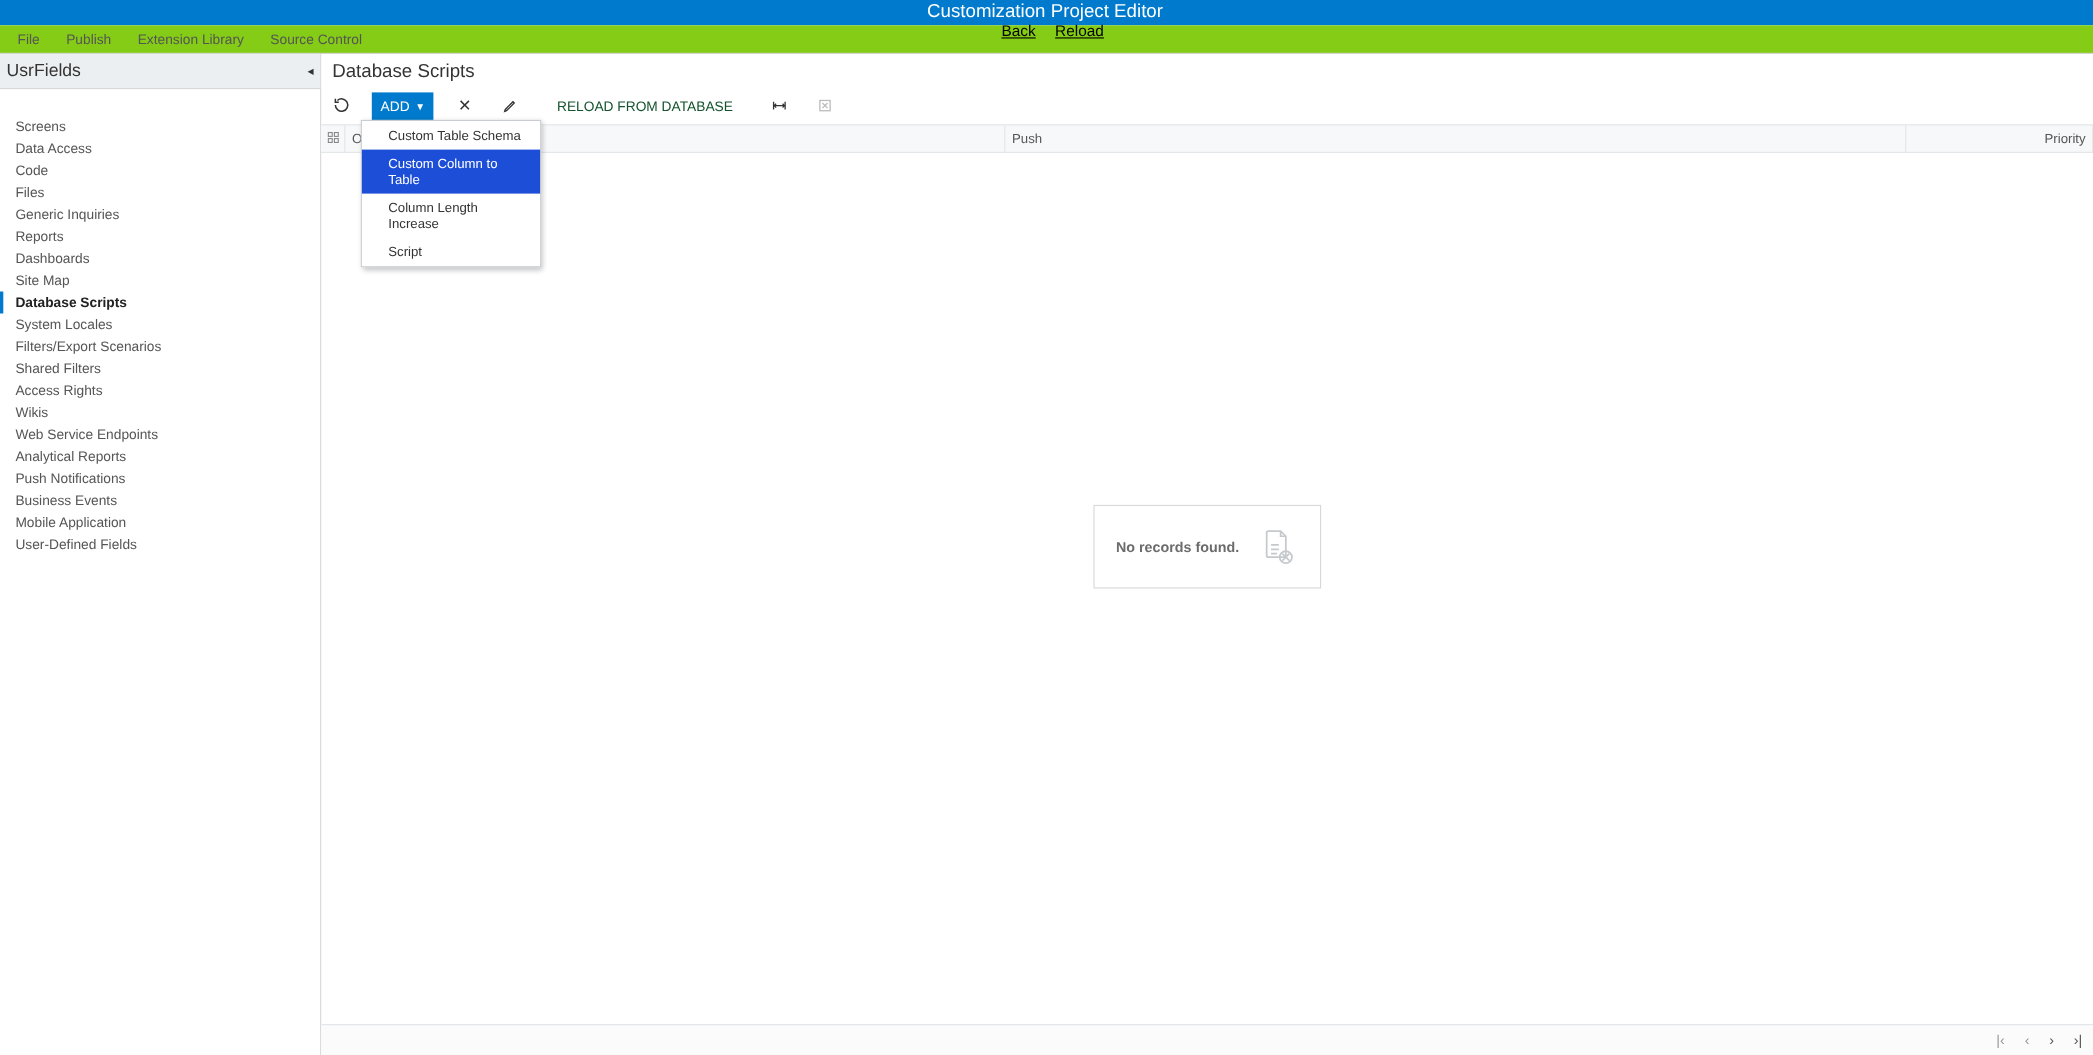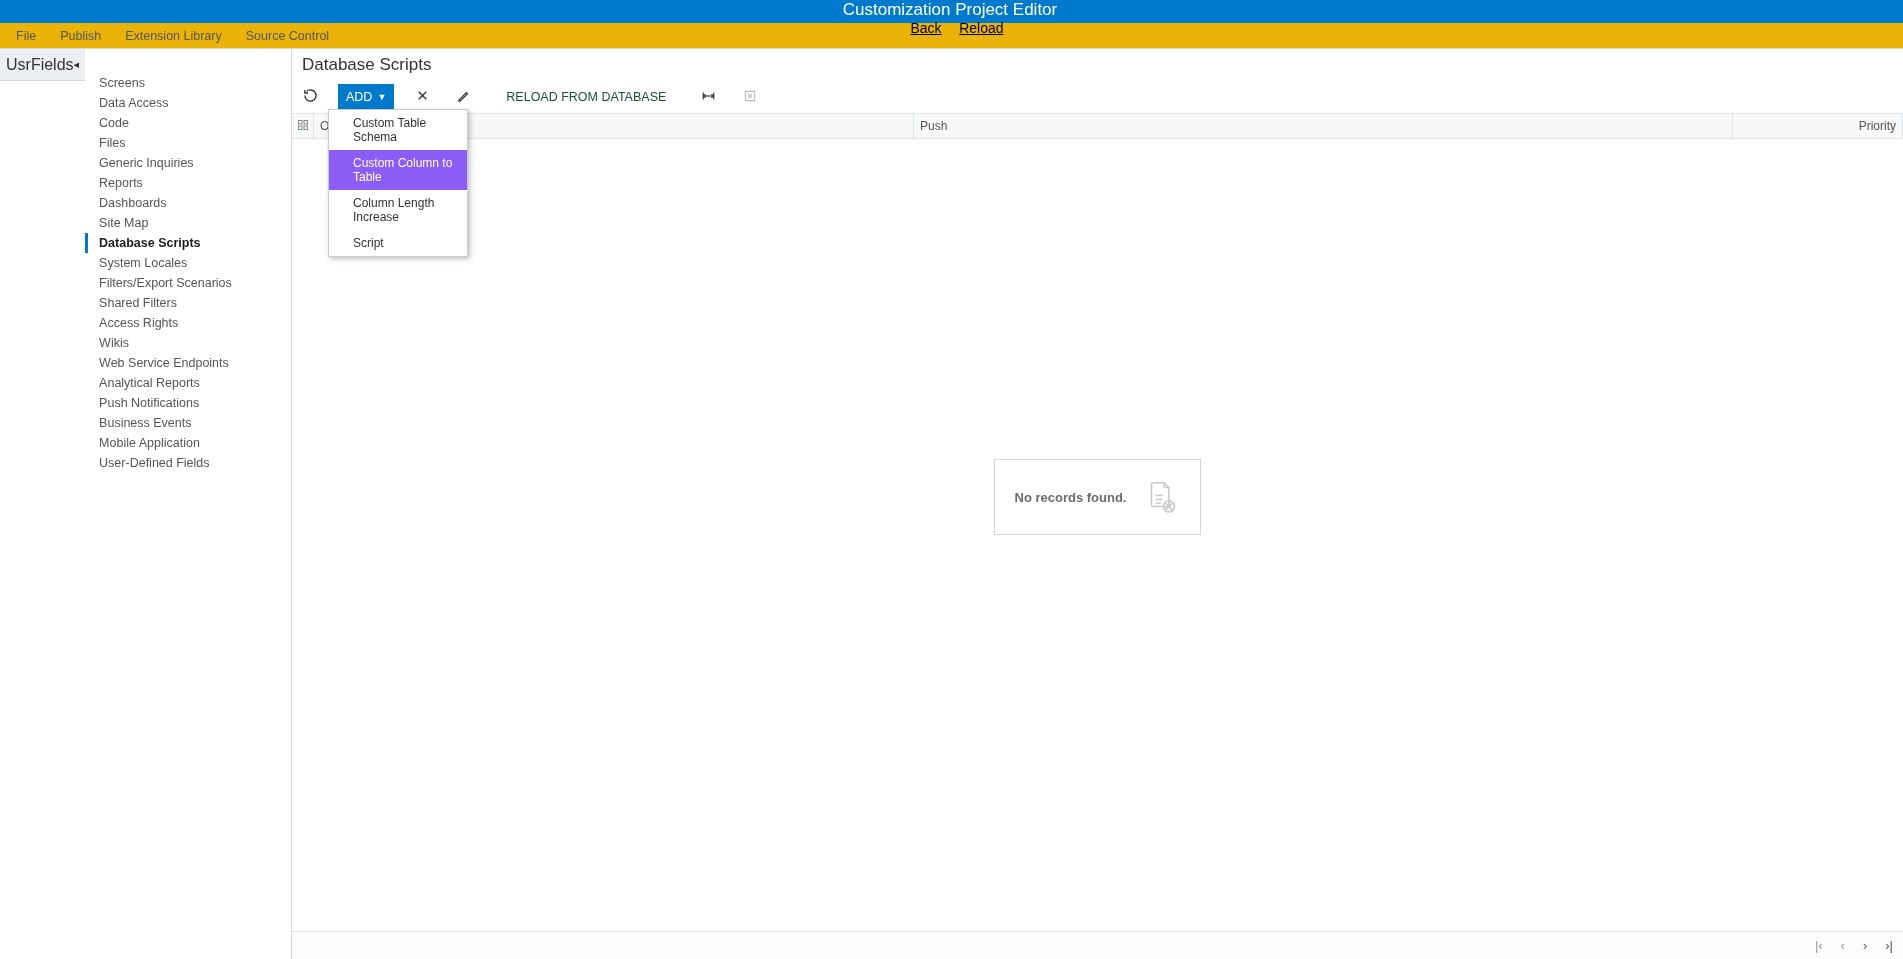--- a/index.html
+++ b/index.html
@@ -27,21 +27,21 @@
   }
   .titlebar .links a {
     color: #000000;
     text-decoration: underline;
     font-size: 14px;
     margin-left: 14px;
     cursor: pointer;
   }
   
   .menubar {
-    background: #eab308;
+    background: #84cc16;
     border-bottom: 1px solid #d8d8d8;
     height: 26px;
     display: flex;
     align-items: center;
     padding-left: 4px;
   }
   .menubar .menuitem {
     color: #555;
     font-size: 12.5px;
     padding: 0 12px;
@@ -50,21 +50,21 @@
   
   .layout {
     display: flex;
     height: calc(100vh - 49px);
     position: relative;
   }
   .sidebar {
     width: 292px;
     border-right: 1px solid #d8d8d8;
     display: flex;
-    flex-direction: row;
+    flex-direction: column;
   }
   .sidebar-header {
     background: #eceff1;
     border-bottom: 1px solid #d8d8d8;
     height: 32px;
     display: flex;
     align-items: center;
     justify-content: space-between;
     padding: 0 6px;
   }
@@ -180,34 +180,34 @@
     color: #6b6b6b;
     font-size: 13px;
     font-weight: bold;
   }
   .empty-box .doc-icon svg { display:block; }
   
   .dropdown {
     position: absolute;
     left: 36px;
     top: 28px;
-    width: 140px;
+    width: 164px;
     background: #fff;
     border: 1px solid #c9cdd1;
     box-shadow: 2px 2px 5px rgba(0,0,0,0.25);
     z-index: 50;
   }
   .dropdown .ditem {
     padding: 6px 12px 6px 24px;
     font-size: 12px;
     color: #333;
     cursor: pointer;
   }
   .dropdown .ditem.highlight {
-    background: #8b5cf6;
+    background: #1d4ed8;
     color: #fff;
   }
   
   .footer {
     height: 28px;
     border-top: 1px solid #e2e5e8;
     background: #fbfbfb;
     display: flex;
     align-items: center;
     justify-content: flex-end;

